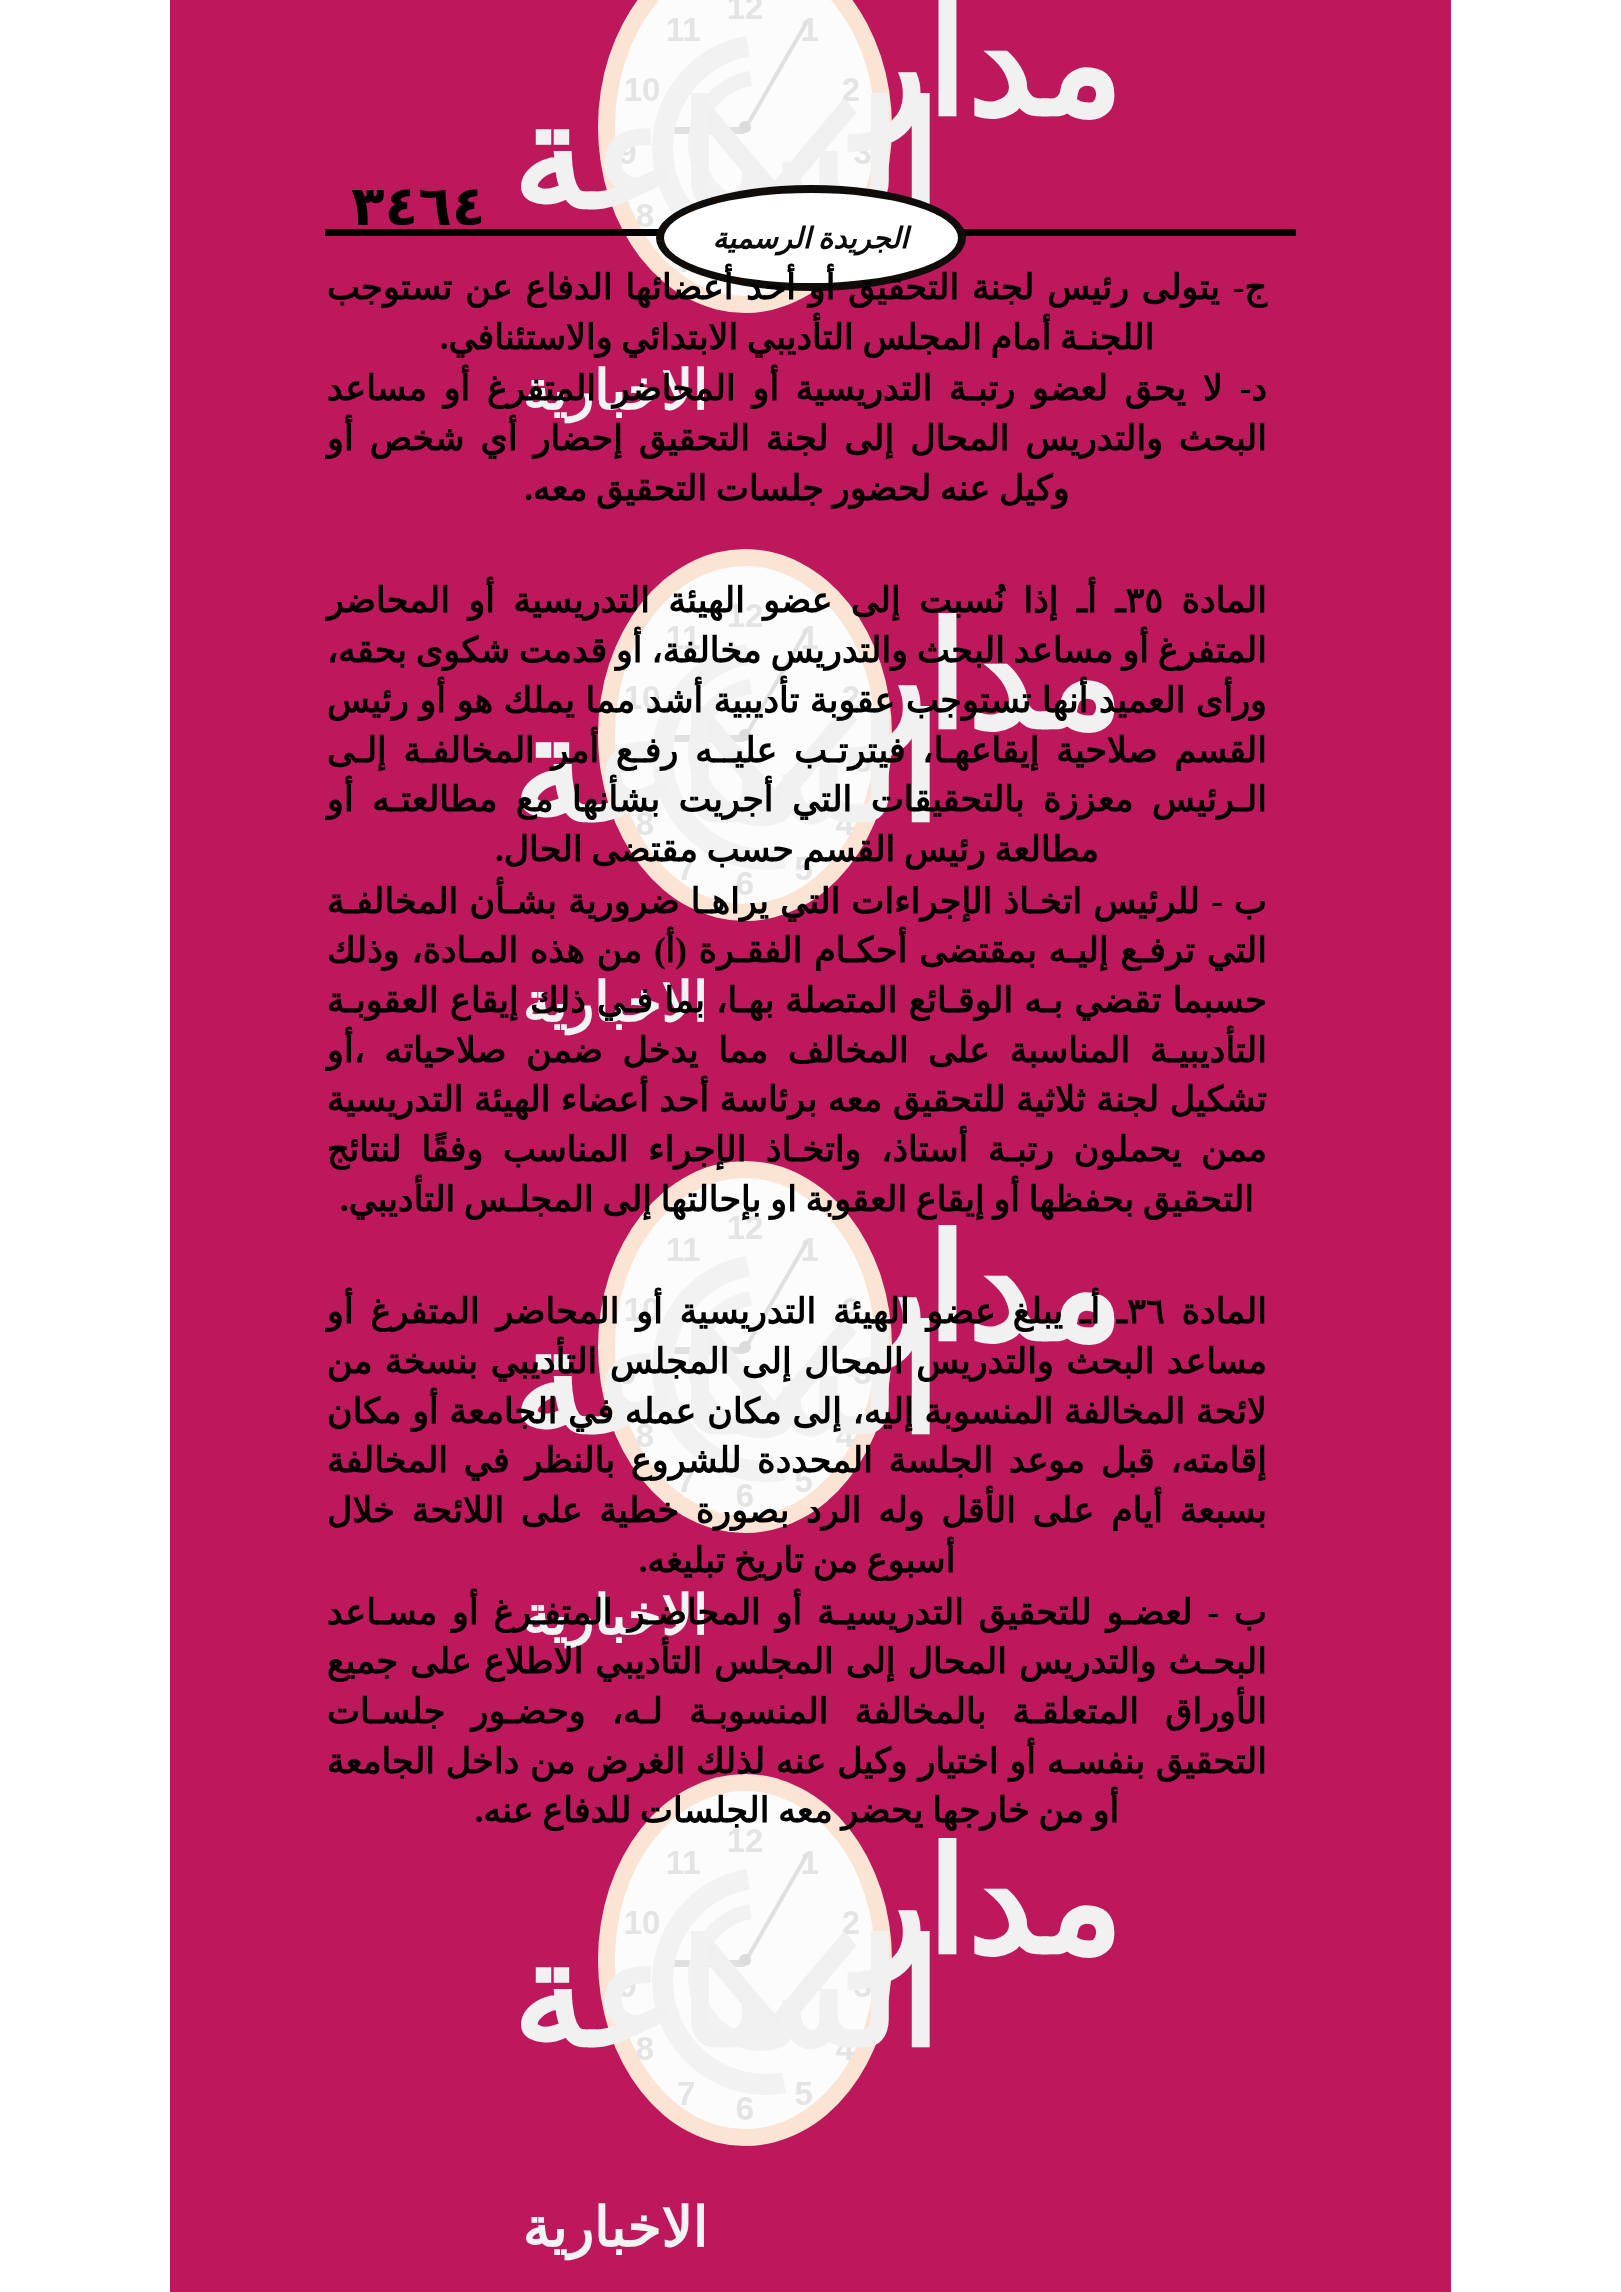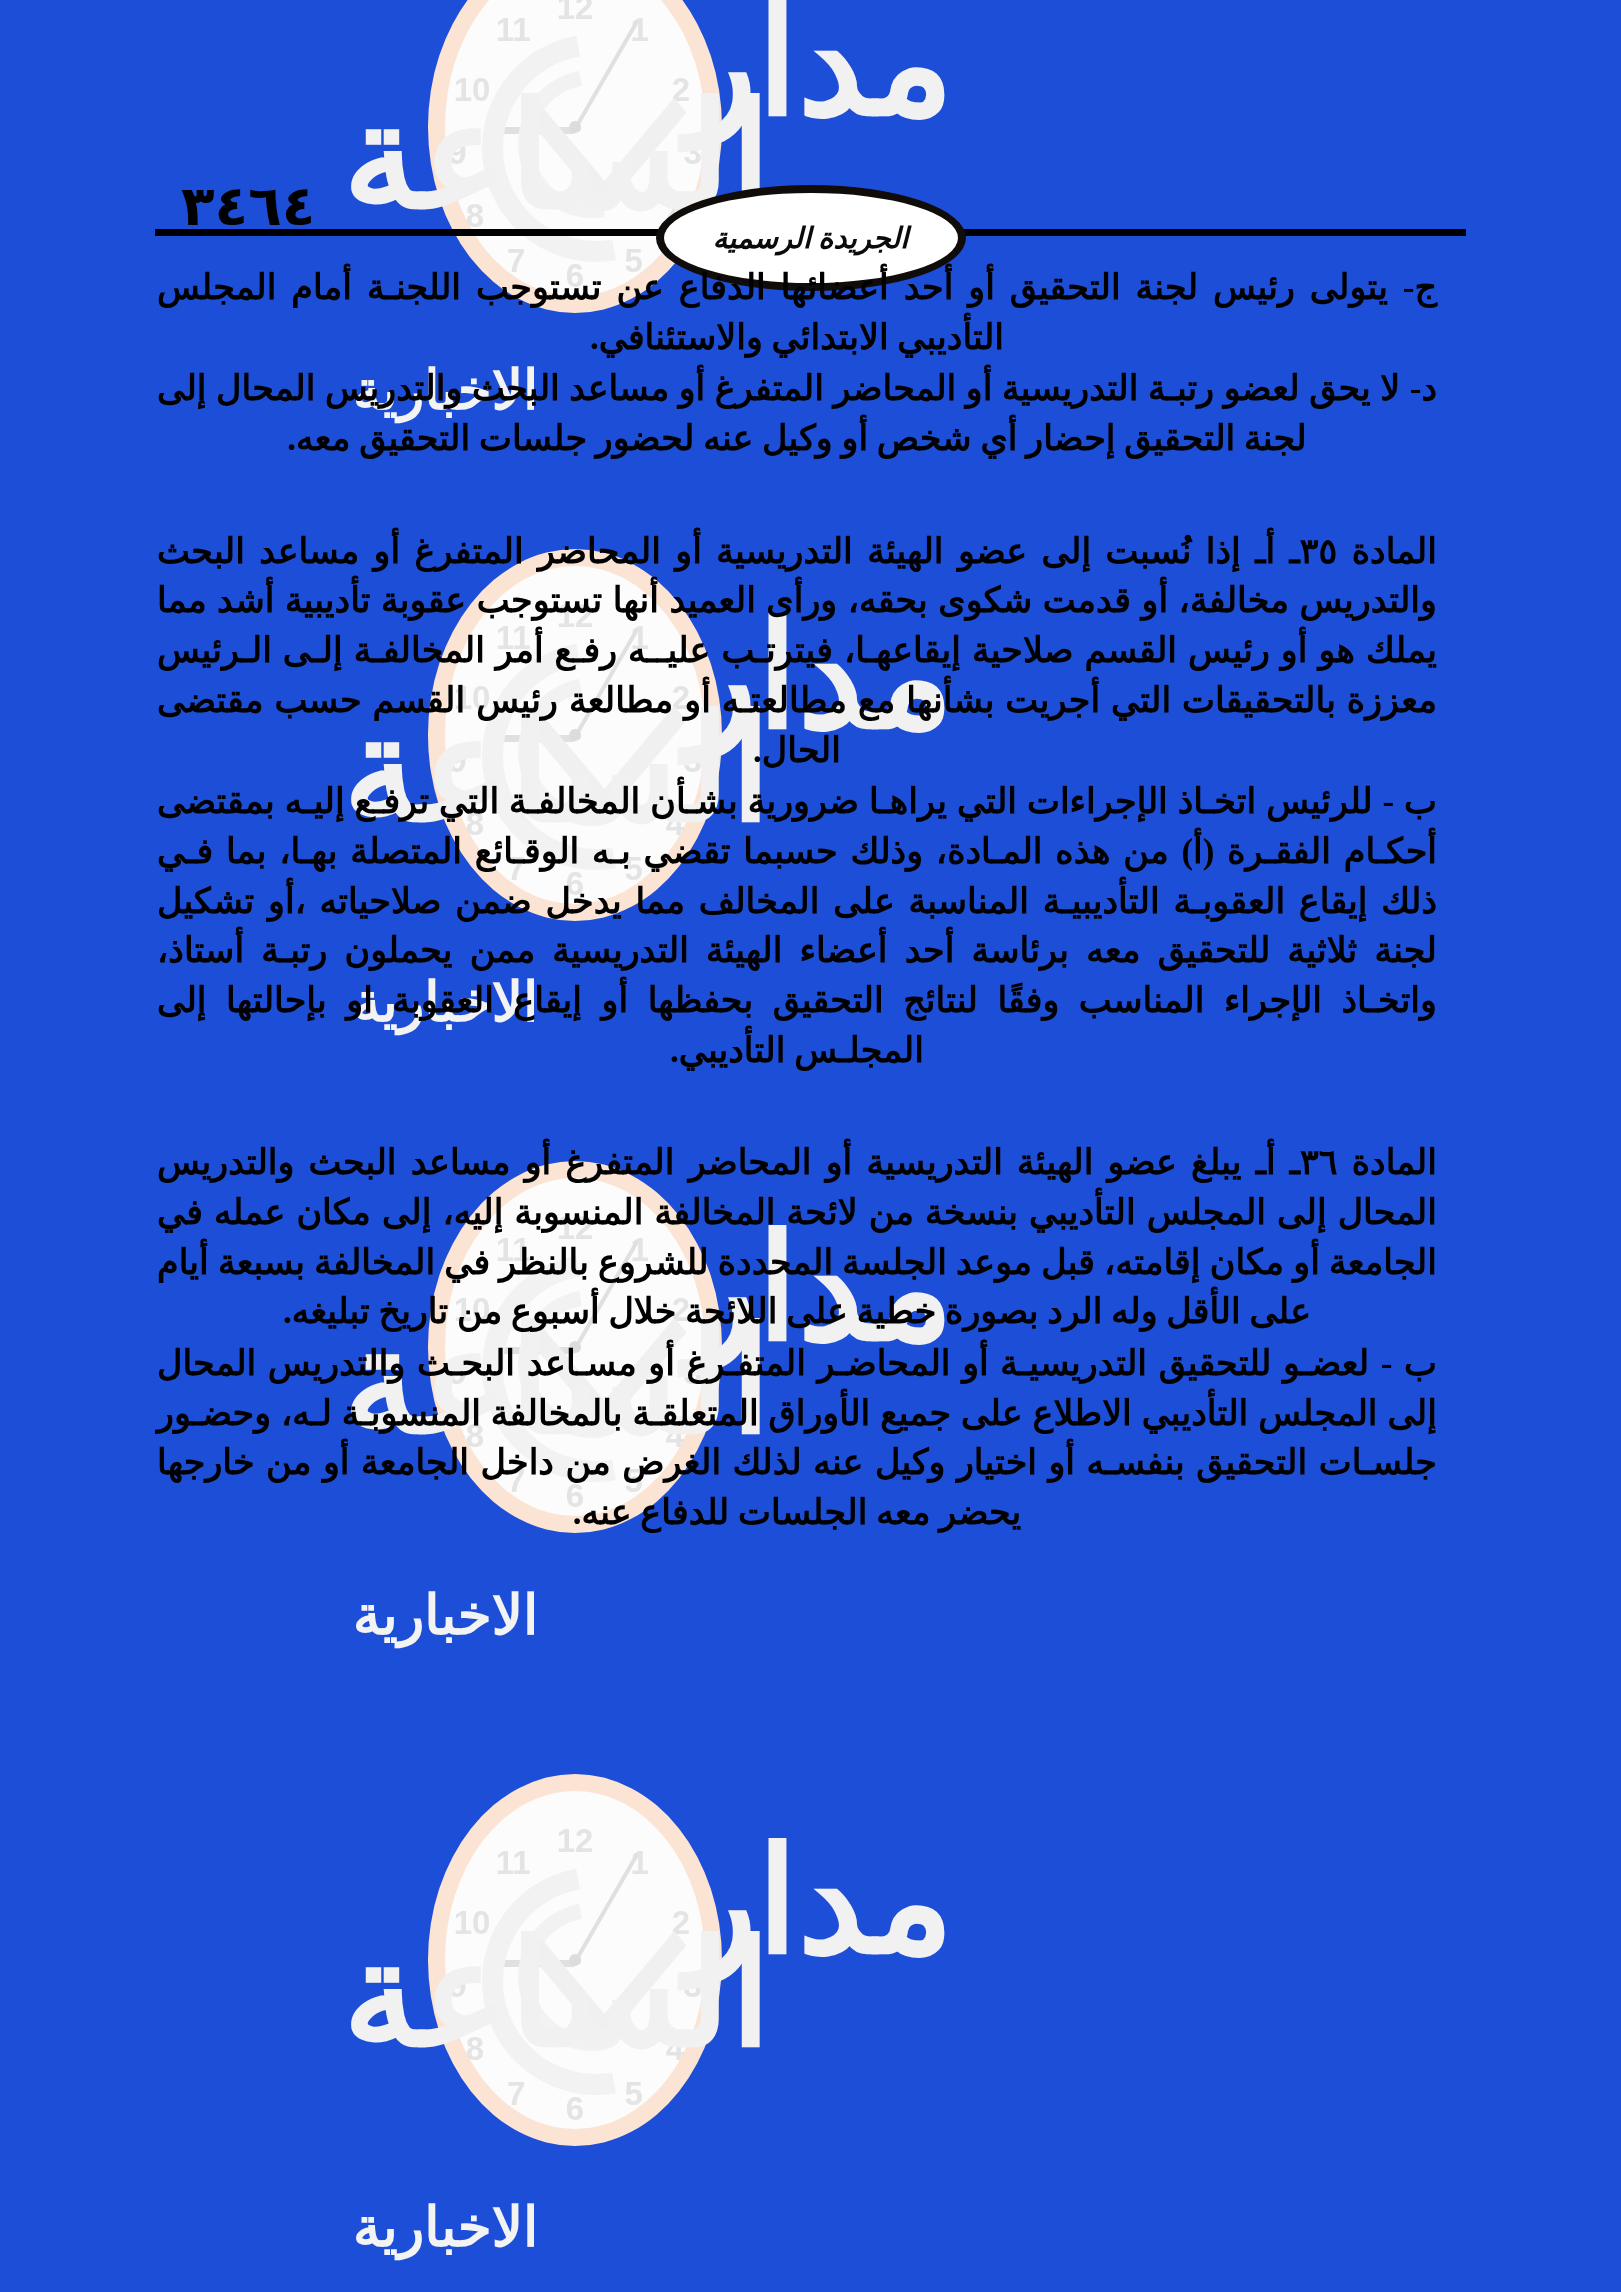--- a/index.html
+++ b/index.html
@@ -4,24 +4,24 @@
 <title>الجريدة الرسمية</title>
 <style>
   html, body {
     margin: 0;
     padding: 0;
     background: #ffffff;
   }
 
   .page {
     position: relative;
-    width: 1621px;
+    width: 1281px;
     height: 2293px;
     margin: 0 auto;
-    background: #1d4ed8;
+    background: #be185d;
     overflow: hidden;
     font-family: "Liberation Serif", "DejaVu Serif", serif;
   }
 
   
   .watermark-layer {
     position: absolute;
     inset: 0;
     pointer-events: none;
     z-index: 0;

